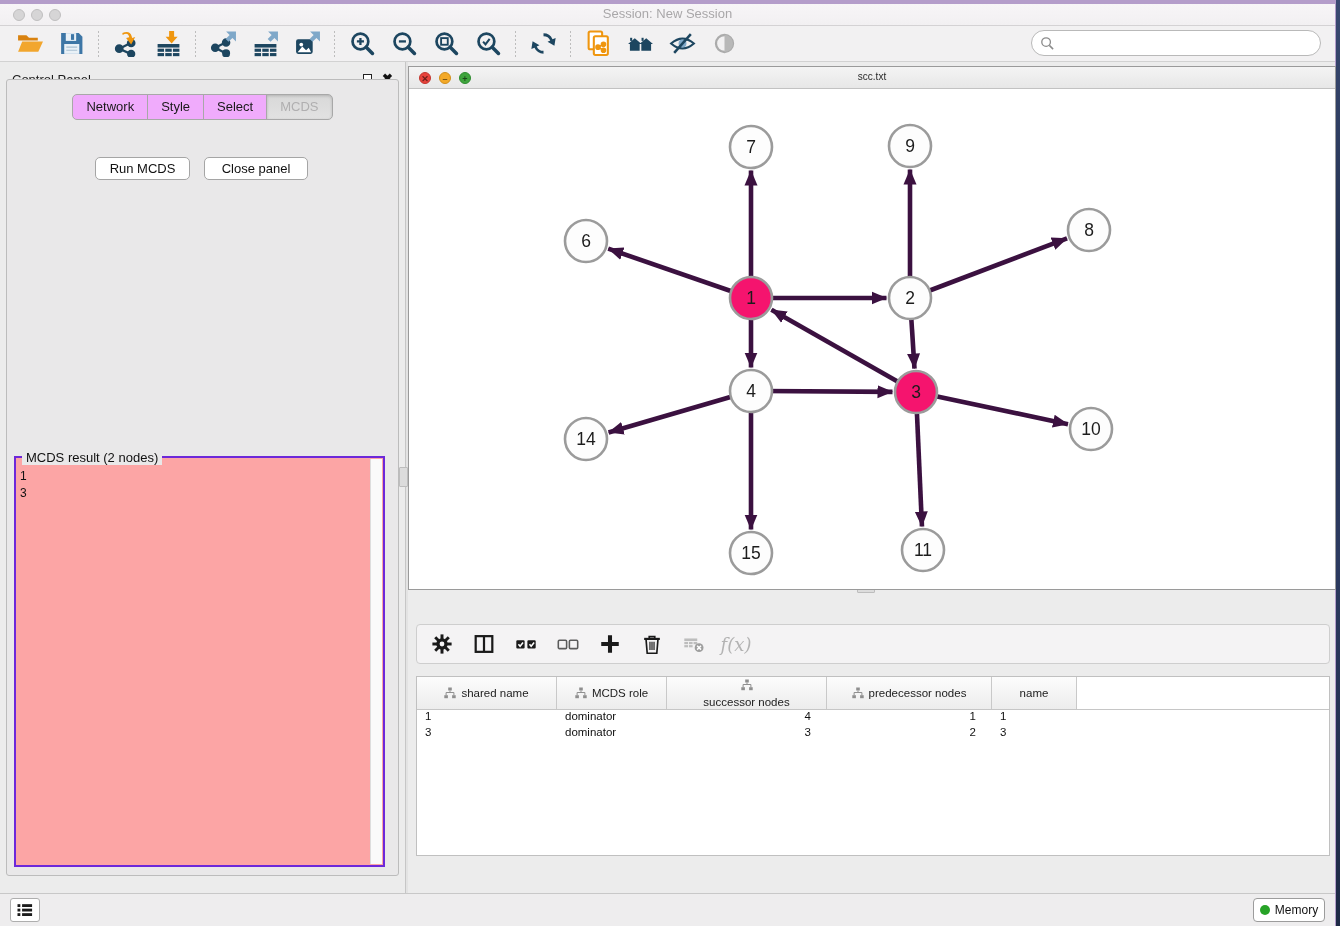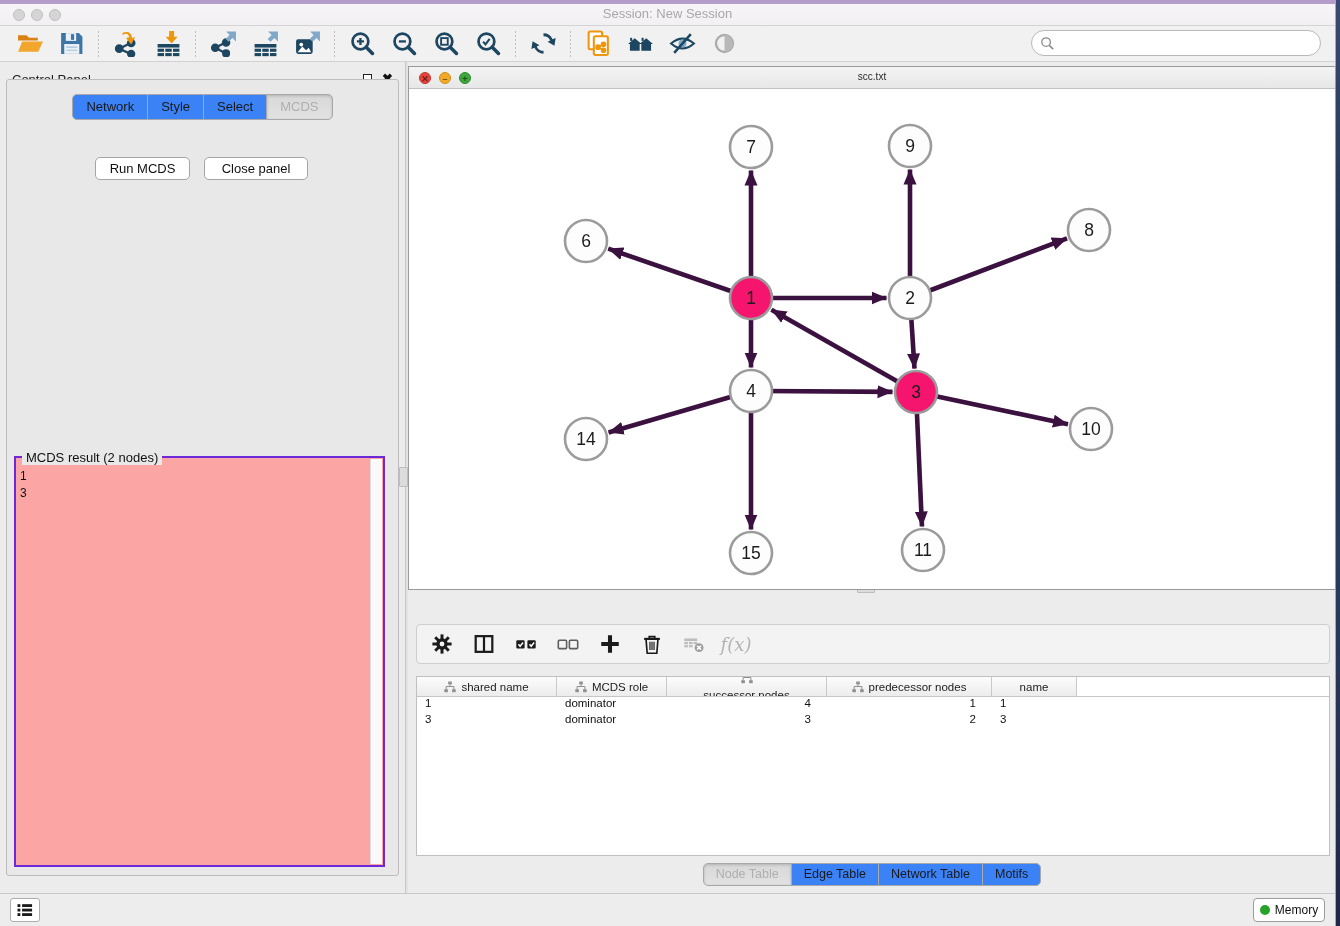--- a/index.html
+++ b/index.html
@@ -41,21 +41,21 @@
 
   
   #control-panel { position:absolute; left:0; top:66px; width:405px; height:814px; }
   .panel-titlebar { position:relative; height:28px; }
   .panel-title { position:absolute; left:12px; top:6px; font-size:13px; color:#1c1c1c; }
   .panel-btns { position:absolute; right:12px; top:7px; display:flex; gap:10px; align-items:center; }
   .float-btn { width:9px; height:9px; border:1.5px solid #222; background:#fff; display:inline-block; }
   .close-btn { font-size:13px; font-weight:bold; color:#111; line-height:11px; }
 
   .tabstrip { position:relative; z-index:3; display:flex; justify-content:center; }
-  .tab { font-size:13px; color:#1a1a1a; background:#3b82f6; border:1px solid #a8a8a8;
+  .tab { font-size:13px; color:#1a1a1a; background:#f0abfc; border:1px solid #a8a8a8;
     padding:4px 13px 5px; margin-left:-1px; cursor:default; }
   .tab:first-child { border-radius:5px 0 0 5px; margin-left:0; }
   .tab:last-child { border-radius:0 5px 5px 0; }
   .tab.selected { background:linear-gradient(#d8d8d8,#e2e2e2); color:#b0afb0;
     box-shadow:inset 0 1px 3px rgba(0,0,0,.18); }
 
   #cp-content { position:absolute; left:6px; right:6px; top:13px; bottom:4px;
     background:#e9e8e9; border:1px solid #bcbcbc; border-radius:3px; z-index:1; }
   #cp-inner { position:relative; width:100%; height:100%; }
   #criterion-label { position:absolute; top:22px; width:100%; text-align:center;
@@ -105,21 +105,21 @@
   #table-panel { position:absolute; left:408px; top:595px; width:928px; height:293px; }
   #tp-toolbar { position:absolute; left:8px; right:6px; top:29px; height:40px;
     background:#f4f3f4; border:1px solid #cecece; border-radius:4px;
     display:flex; align-items:center; padding-left:12px; gap:16px; }
   .tp-icon { width:26px; height:26px; display:flex; align-items:center; justify-content:center; }
   .tp-icon svg { width:24px; height:24px; }
   .fx { font-family:"DejaVu Serif", serif; font-style:italic; font-size:18px; color:#b3b3b3; }
 
   #data-table { position:absolute; left:8px; right:6px; top:81px; bottom:32px;
     background:#fff; border:1px solid #c0c0c0; }
-  #tbl-header { display:flex; height:20px; border-bottom:1px solid #c6c6c6; }
+  #tbl-header { display:flex; height:33px; border-bottom:1px solid #c6c6c6; }
   .th { display:flex; align-items:center; justify-content:center; gap:5px;
     background:linear-gradient(#fcfcfc,#ececec); border-right:1px solid #c9c9c9;
     font-size:11.5px; color:#1c1c1c; overflow:hidden; }
   .tr { display:flex; height:16px; font-size:11.5px; color:#111; }
   .td { overflow:hidden; white-space:nowrap; }
   .td.left { padding-left:8px; text-align:left; }
   .td.right { padding-right:16px; text-align:right; }
 
   #tbl-tabs { position:absolute; left:0; right:0; bottom:2px; display:flex; justify-content:center; }
   #tbl-tabs .tab { font-size:12.5px; padding:3px 12px 4px; }
@@ -540,26 +540,20 @@
           </div>
           <div class="tr">
             <div class="td left" style="width: 140px;">3</div>
             <div class="td left" style="width: 110px;">dominator</div>
             <div class="td right" style="width: 160px;">3</div>
             <div class="td right" style="width: 165px;">2</div>
             <div class="td left" style="width: 85px;">3</div>
           </div>
         </div>
     </div>
-    <div id="tbl-tabs">
-        <span class="tab selected">Node Table</span>
-        <span class="tab">Edge Table</span>
-        <span class="tab">Network Table</span>
-        <span class="tab">Motifs</span>
-      </div>
   </div>
 
   <div id="status-bar">
     <div id="status-list-btn">
       <svg viewBox="0 0 24 24" width="20" height="20">
           <g fill="#1c1c1c">
             <rect x="3" y="5" width="3.4" height="3.4"></rect>
             <rect x="8.5" y="5" width="12" height="3.4"></rect>
             <rect x="3" y="10.4" width="3.4" height="3.4"></rect>
             <rect x="8.5" y="10.4" width="12" height="3.4"></rect>

